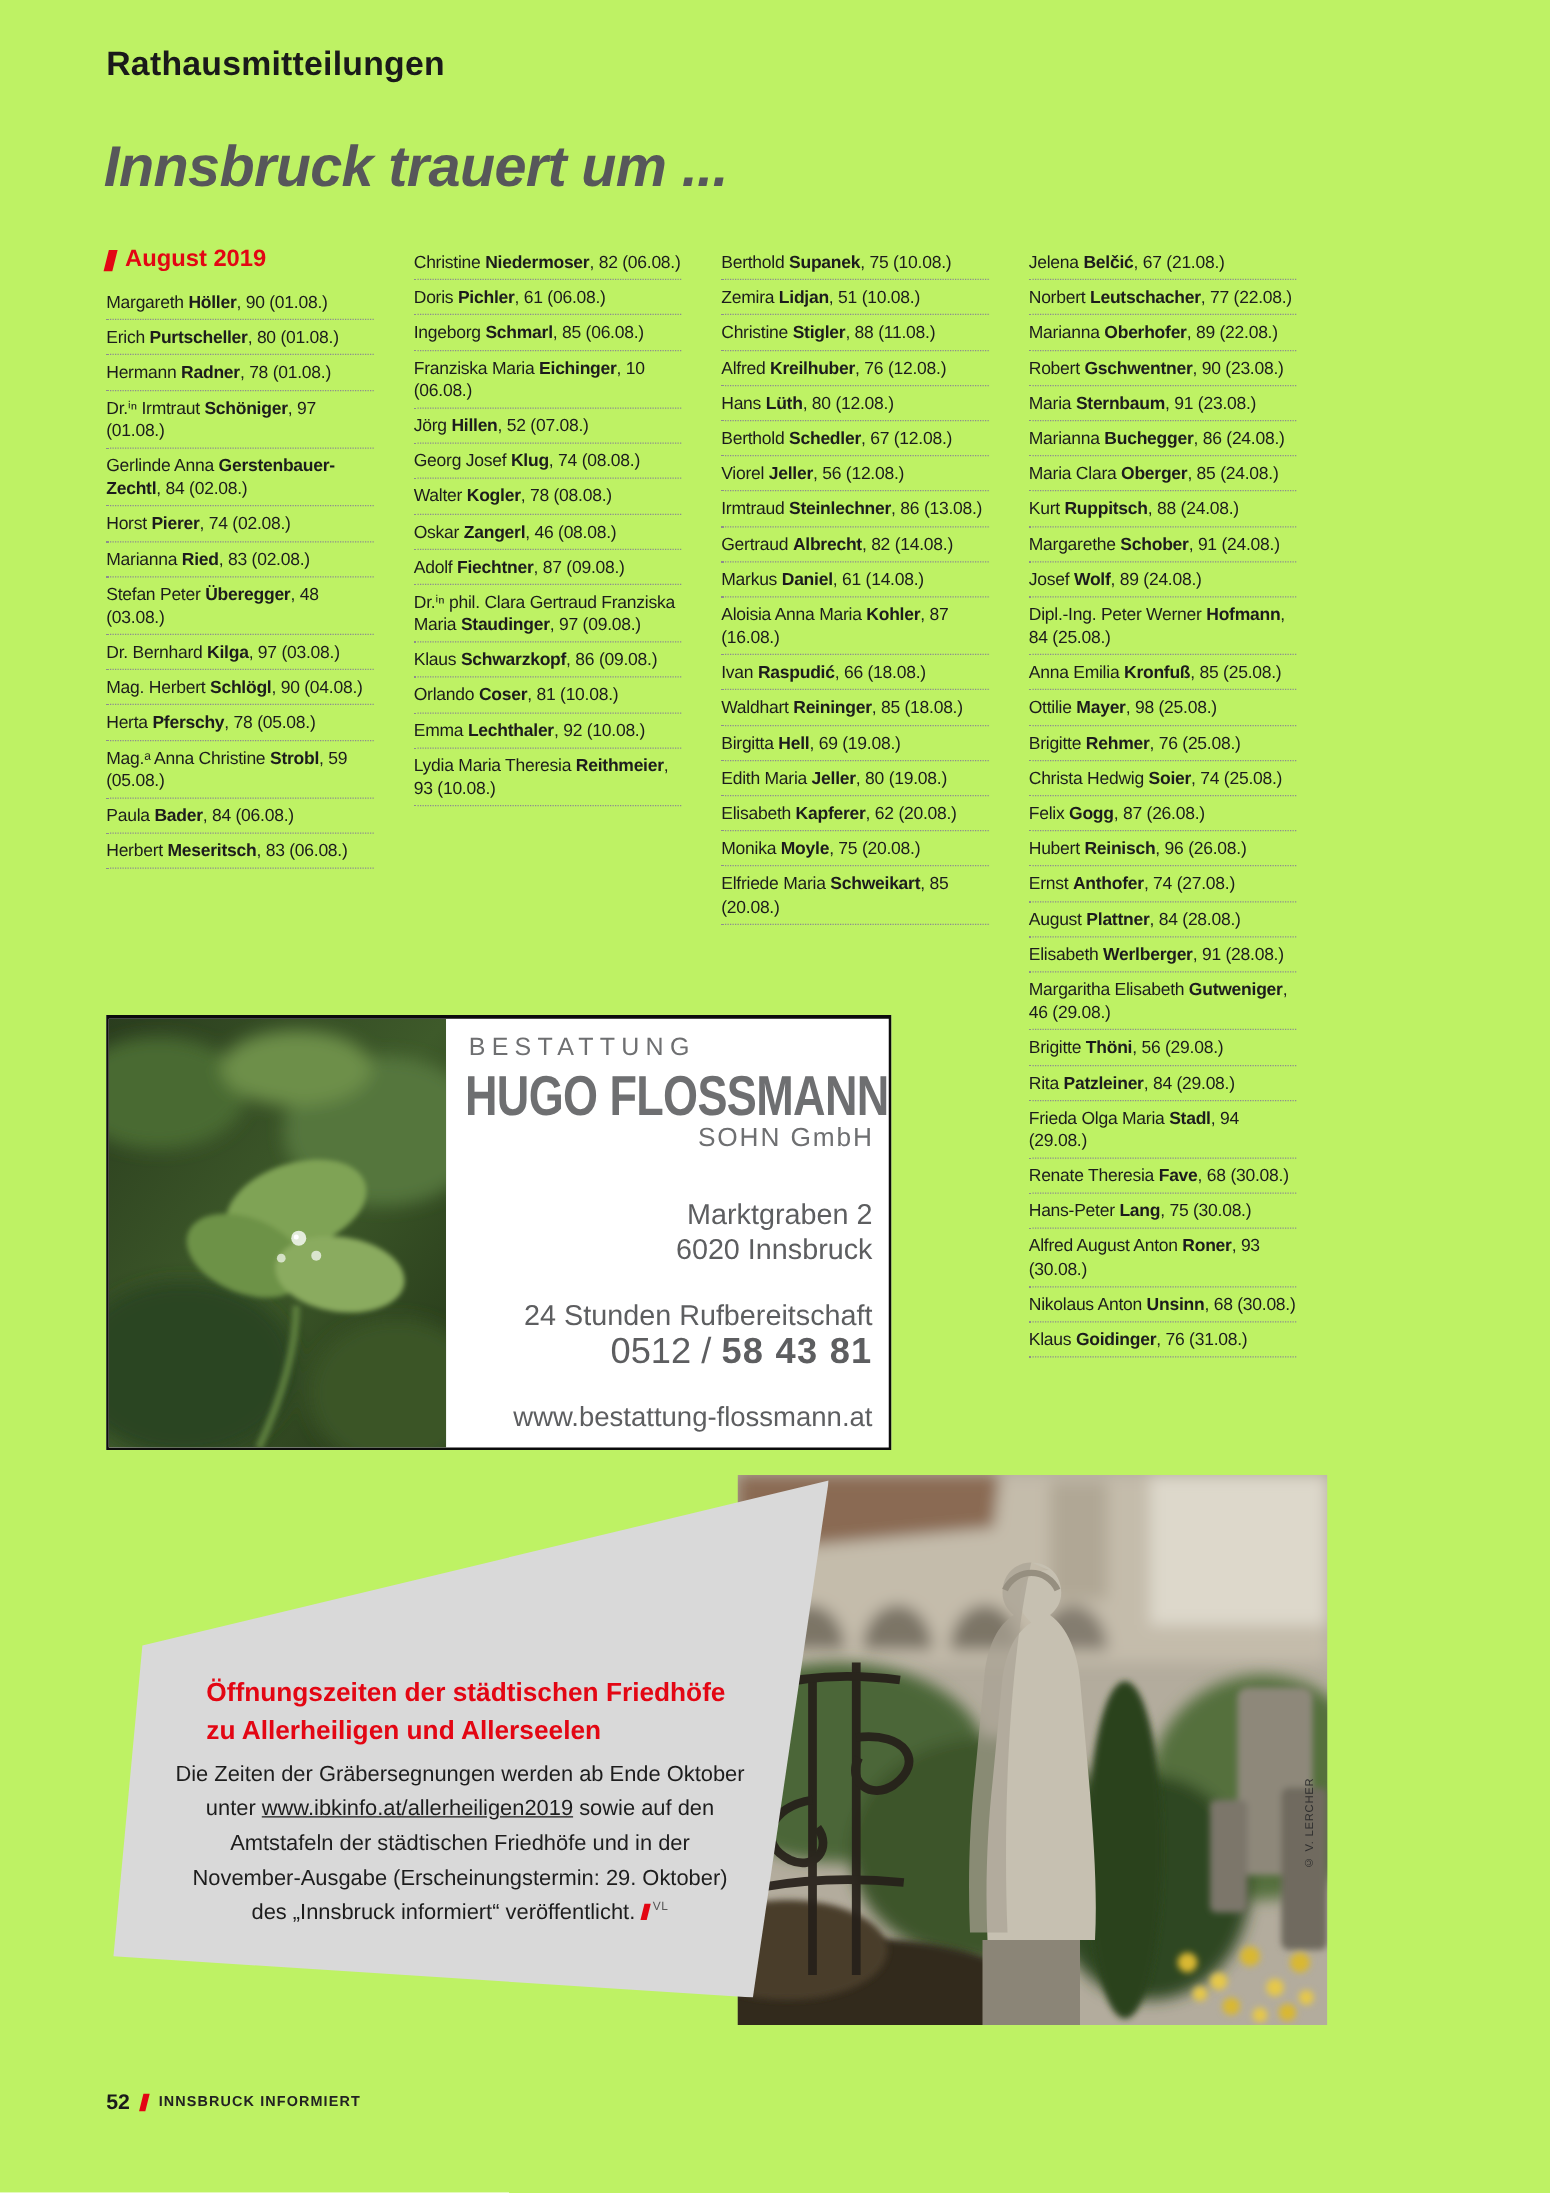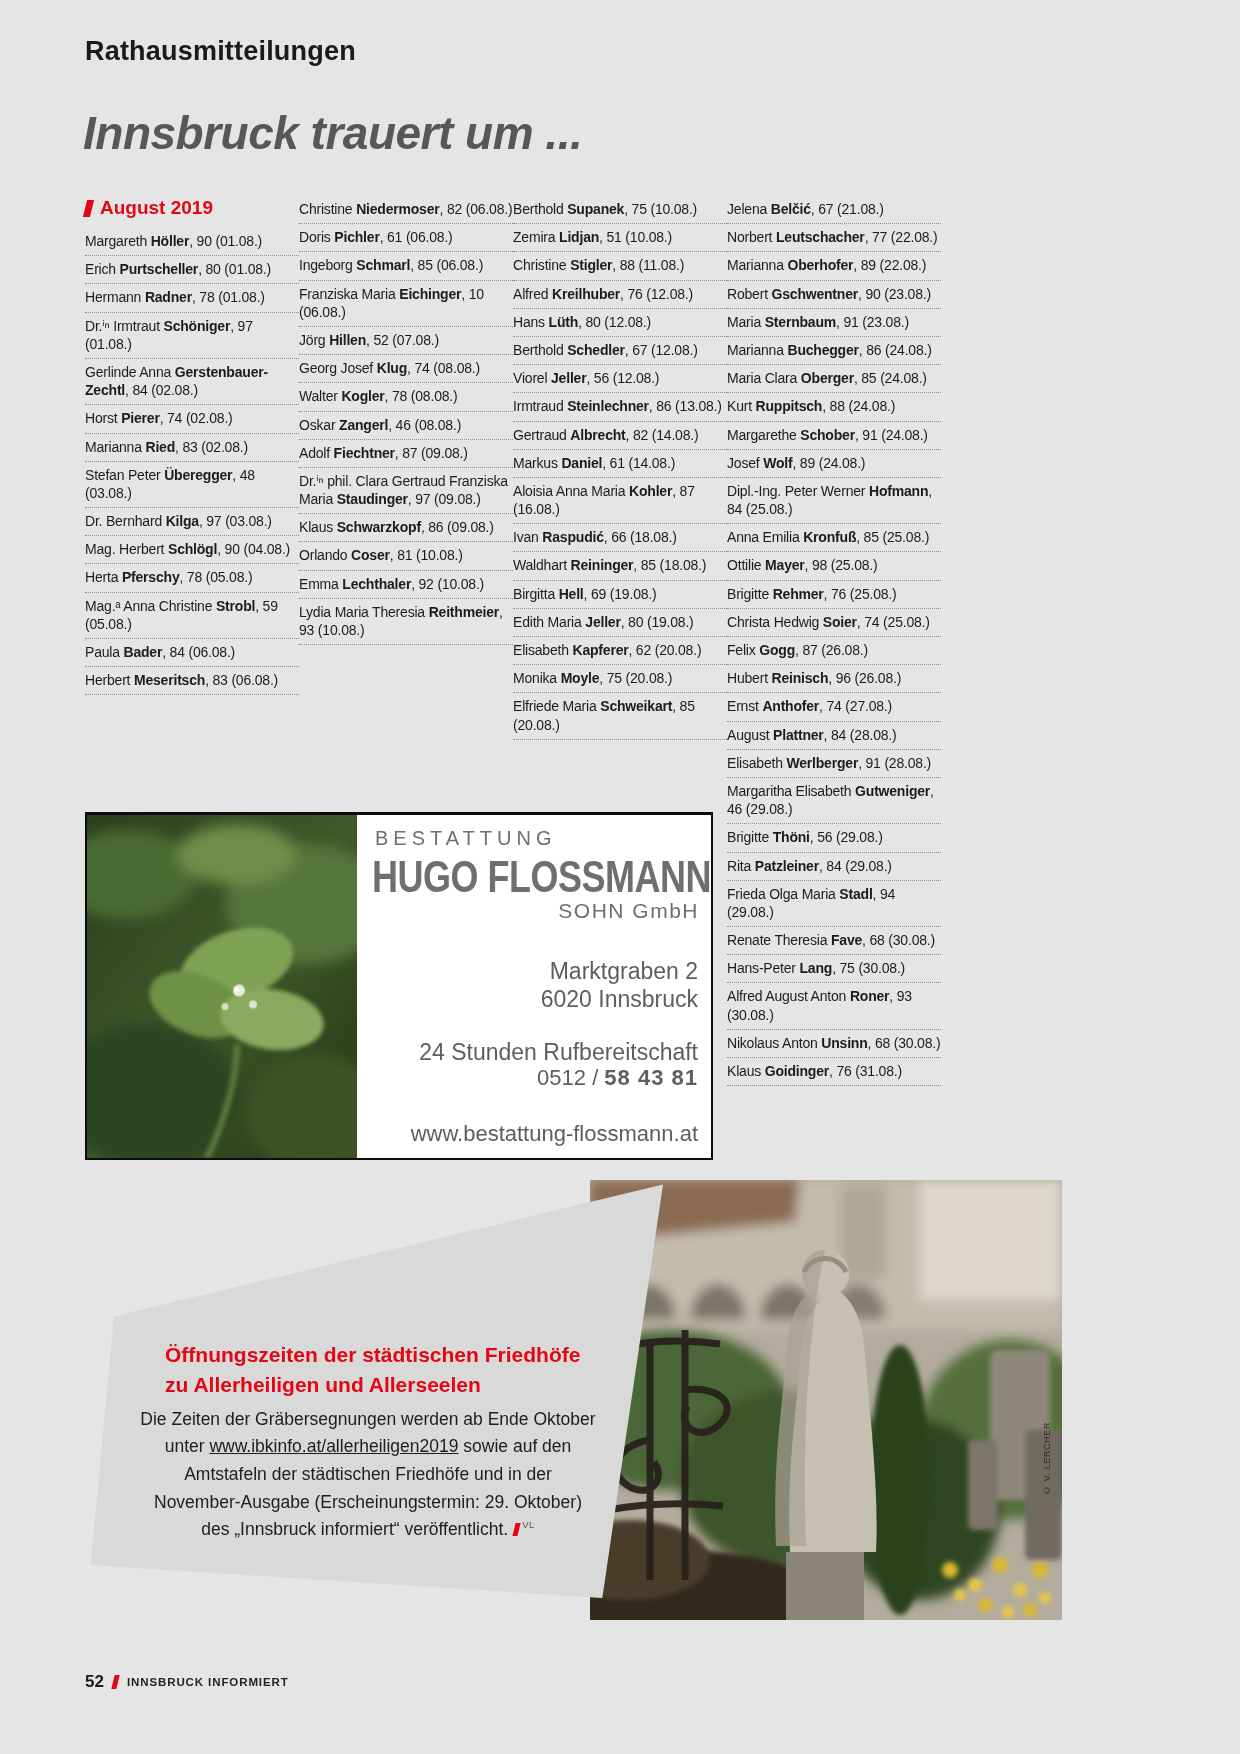--- a/index.html
+++ b/index.html
@@ -1,45 +1,45 @@
 <!DOCTYPE html>
 <html style="--red: #e30613; --titlegray: #57575a; --adgray: #6e6f71;"><head>
 <meta charset="utf-8">
 <style>
   :root{ --red:#e30613; --titlegray:#57575a; --adgray:#6e6f71; }
   html,body{ margin:0; padding:0; background:#ffffff; }
-  .page{ position:relative; width:1240px; height:1754px; background:#e5e5e5; overflow:hidden;
+  .page{ position:relative; width:1240px; height:1754px; background:#bef264; overflow:hidden;
          font-family:"Liberation Sans","DejaVu Sans",sans-serif; color:#1a1a1a; }
 
   .kicker{ position:absolute; left:85px; top:36px; font-size:27px; font-weight:bold; letter-spacing:.2px; }
   .title{ position:absolute; left:83px; top:106px; margin:0; font-size:46px; font-style:italic;
           font-weight:bold; color:var(--titlegray); letter-spacing:-.5px; }
 
-  .columns{ position:absolute; left:85px; top:196px; width:952px; display:flex; }
+  .columns{ position:absolute; left:85px; top:196px; width:952px; display:flex; gap:32px; }
   .col{ width:214px; flex:none; }
   .month{ display:flex; align-items:center; gap:8px; color:var(--red); font-weight:bold;
           font-size:19px; margin:1px 0 9px 0; }
   .slash{ display:inline-block; width:7px; height:17px; background:var(--red); transform:skewX(-14deg); }
   .entry{ font-size:14px; line-height:1.3; letter-spacing:-.2px; padding:4px 0 5px;
           border-bottom:1.6px dotted #8d8d8d; color:#1c1c1c; }
   .entry b{ font-weight:bold; }
 
   
   .ad{ position:absolute; left:85px; top:812px; width:628px; height:348px; box-sizing:border-box;
        border:2px solid #0c0c0c; border-top-width:3px; background:#fff; display:flex; }
   .ad-photo{ width:270px; flex:none; overflow:hidden; }
   .ad-photo svg{ display:block; width:100%; height:100%; }
   .ad-body{ position:relative; flex:1; color:var(--adgray);border-radius:18px; }
   .ad-kicker{ position:absolute; left:18px; top:12px; font-size:20px; letter-spacing:5px; }
   .ad-logo{ position:absolute; left:15px; top:36px; font-size:36px; font-weight:bold; white-space:nowrap;
             letter-spacing:-.5px; transform:scaleY(1.25); transform-origin:left top; color:var(--adgray); }
   .ad-sub{ position:absolute; right:12px; top:84px; font-size:21px; letter-spacing:1.5px; }
   .ad-addr{ position:absolute; right:13px; top:142px; font-size:23px; line-height:1.22; text-align:right; color:#5d5e60; }
   .ad-phone-label{ position:absolute; right:13px; top:224px; font-size:23px; color:#5d5e60; }
-  .ad-phone{ position:absolute; right:13px; top:250px; font-size:22px; color:#5d5e60; }
+  .ad-phone{ position:absolute; right:13px; top:250px; font-size:29px; color:#5d5e60; }
   .ad-phone b{ letter-spacing:1px; }
   .ad-web{ position:absolute; right:13px; top:306px; font-size:22px; color:#5d5e60; }
 
   
   .photo{ position:absolute; left:590px; top:1180px; width:472px; height:440px; overflow:hidden; }
   .photo svg{ display:block; width:100%; height:100%; }
   .notice{ position:absolute; left:85px; top:1180px; width:578px; height:440px; background:#d9d9d9;
            clip-path:polygon(5% 31%, 100% 1%, 89.5% 95%, 1% 87.5%); }
   .notice-inner{ position:absolute; left:50px; top:160px; width:466px; }
   .notice-h{ color:var(--red); font-weight:bold; font-size:21px; line-height:1.42; margin:0 0 6px 30px; }

